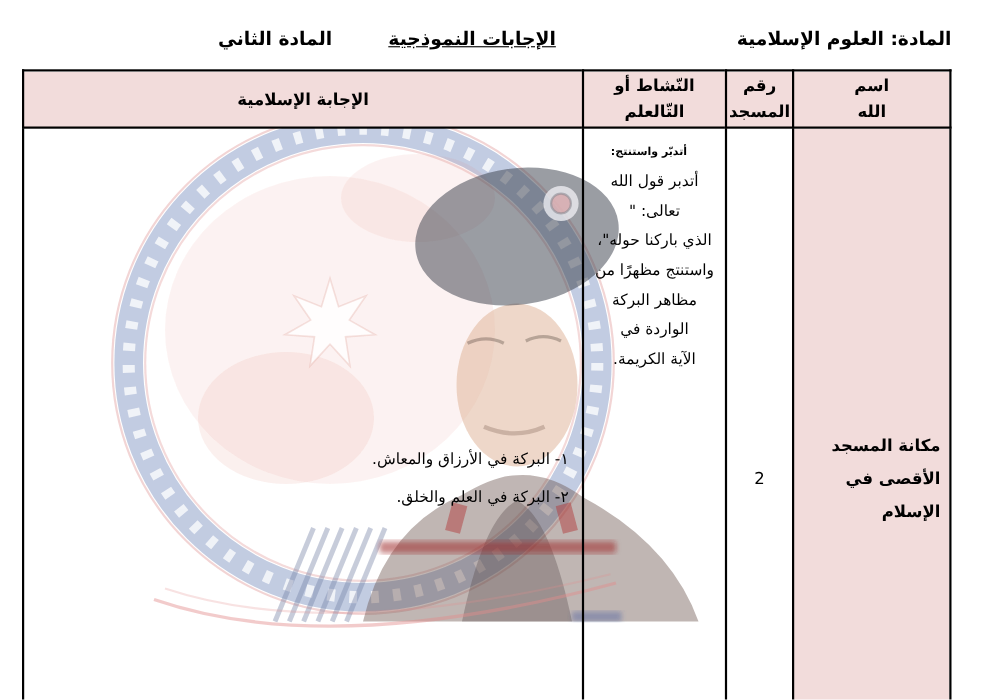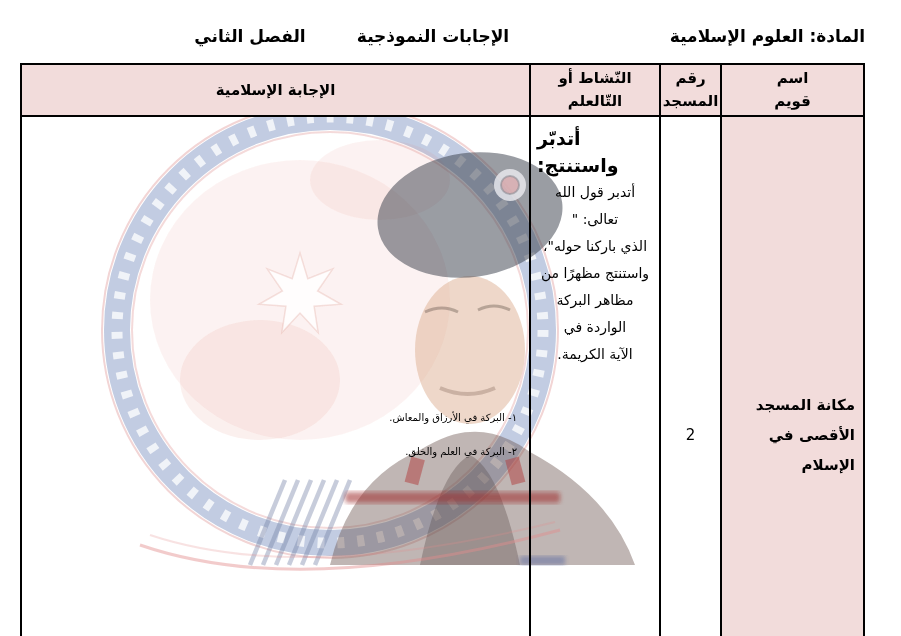--- a/index.html
+++ b/index.html
@@ -3,39 +3,39 @@
 <meta charset="utf-8">
 <style>
   html,body{margin:0;padding:0;background:#fff;}
   body{width:901px;height:636px;overflow:hidden;font-family:"DejaVu Sans",sans-serif;color:#000;}
   .page{position:relative;width:901px;height:636px;direction:rtl;}
   .watermark{position:absolute;left:0;top:0;pointer-events:none;z-index:0;}
 
   
   .topline span{position:absolute;top:26px;font-weight:bold;font-size:17px;white-space:nowrap;z-index:2;}
   .subject{right:36px;margin-left:37px;}
-  .doc-title{left:353px;width:160px;text-align:center;}
+  .doc-title{left:353px;width:160px;text-align:left;text-decoration:underline;}
   .semester{left:185px;width:130px;text-align:center;}
 
   
   table.answers{position:absolute;top:63px;right:36px;width:843px;border-collapse:collapse;
     table-layout:fixed;direction:rtl;z-index:1;background:transparent;}
   col.c-lesson{width:143px;} col.c-page{width:61px;} col.c-activity{width:130px;} col.c-answer{width:509px;}
   th,td{border:2px solid #000;padding:0;overflow:hidden;vertical-align:middle;}
   tr.head{height:52px;}
   tr.r0{height:177px;}
   th{background:#f2dcdb;font-weight:bold;font-size:15px;line-height:23px;text-align:center;white-space:pre-line;}
   td.lesson{background:#f2dcdb;font-weight:bold;font-size:15px;line-height:30px;text-align:right;
     padding:0 8px;white-space:pre-line;}
   td.page{text-align:center;font-size:15px;background:transparent;}
   td.activity{vertical-align:top;padding:8px 6px 0 6px;background:transparent;}
-  .act-title{font-weight:bold;font-size:19px;line-height:27px;text-align:left;padding-right:10px;}
+  .act-title{font-weight:bold;font-size:10px;line-height:27px;text-align:center;padding-right:10px;}
   .act-body{font-size:14px;line-height:27px;text-align:center;white-space:pre-line;}
   td.answer{text-align:right;padding:0 12px;background:transparent;}
-  .ans-text{font-size:10px;line-height:34px;white-space:pre-line;}
+  .ans-text{font-size:14px;line-height:34px;white-space:pre-line;}
 </style>
 </head>
 <body>
 
 <div class="page">
 
   <svg class="watermark" width="901" height="636" viewBox="0 0 901 636">
     <defs>
       <clipPath id="pageclip">
           <rect x="0" y="0" width="901" height="566"></rect>
@@ -87,34 +87,34 @@
 
     <g fill="none">
       <path d="M 140 545 Q 300 600 560 530" stroke="rgba(226,140,140,0.45)" stroke-width="3"></path>
       <path d="M 150 535 Q 300 585 555 522" stroke="rgba(226,140,140,0.25)" stroke-width="2"></path>
     </g>
   </svg>
 
   <div class="topline">
     <span class="subject">المادة: العلوم الإسلامية</span>
     <span class="doc-title">الإجابات النموذجية</span>
-    <span class="semester">الفصل الثاني</span>
+    <span class="semester">المادة الثاني</span>
   </div>
 
   <table class="answers">
     <colgroup>
         <col class="c-lesson">
         <col class="c-page">
         <col class="c-activity">
         <col class="c-answer">
       </colgroup>
     <tbody>
       <tr class="head">
         <th>اسم
-قويم</th>
+الله</th>
         <th>رقم
 المسجد</th>
         <th>النّشاط أو التّالعلم</th>
         <th>الإجابة الإسلامية</th>
       </tr>
       <tr class="r0">
         <td class="lesson">مكانة المسجد الأقصى في
 الإسلام</td>
         <td class="page">2</td>
         <td class="activity">

